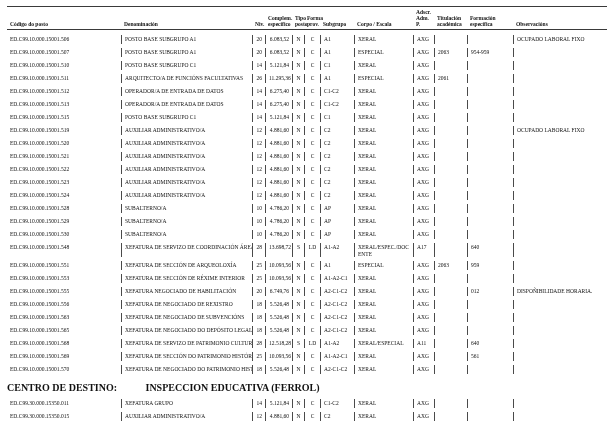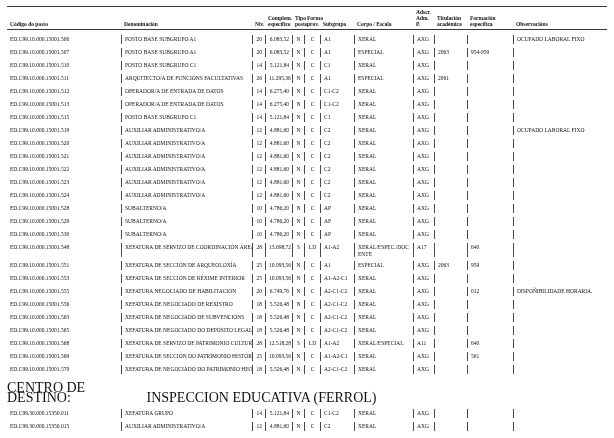--- a/index.html
+++ b/index.html
@@ -47,22 +47,22 @@
   }
   .cell + .cell { border-left: 1px solid #4a4a4a; }
   .c2, .c3 { text-align: right; }
   .c4, .c5 { text-align: center; }
   .c7, .c11 { white-space: normal; overflow: visible; overflow-wrap: anywhere; }
 
   
   .section-header {
     position: relative;
     margin: 9px 0 6px 0;
-    font-weight: normal;
-    font-size: 14px;
+    font-weight: bold;
+    font-size: 10px;
     line-height: 10px;
   }
   .section-label { display: inline-block; width: 136px; }
   .section-title { display: inline-block; }
 </style>
 </head>
 <body>
 
 <div class="page">
 

